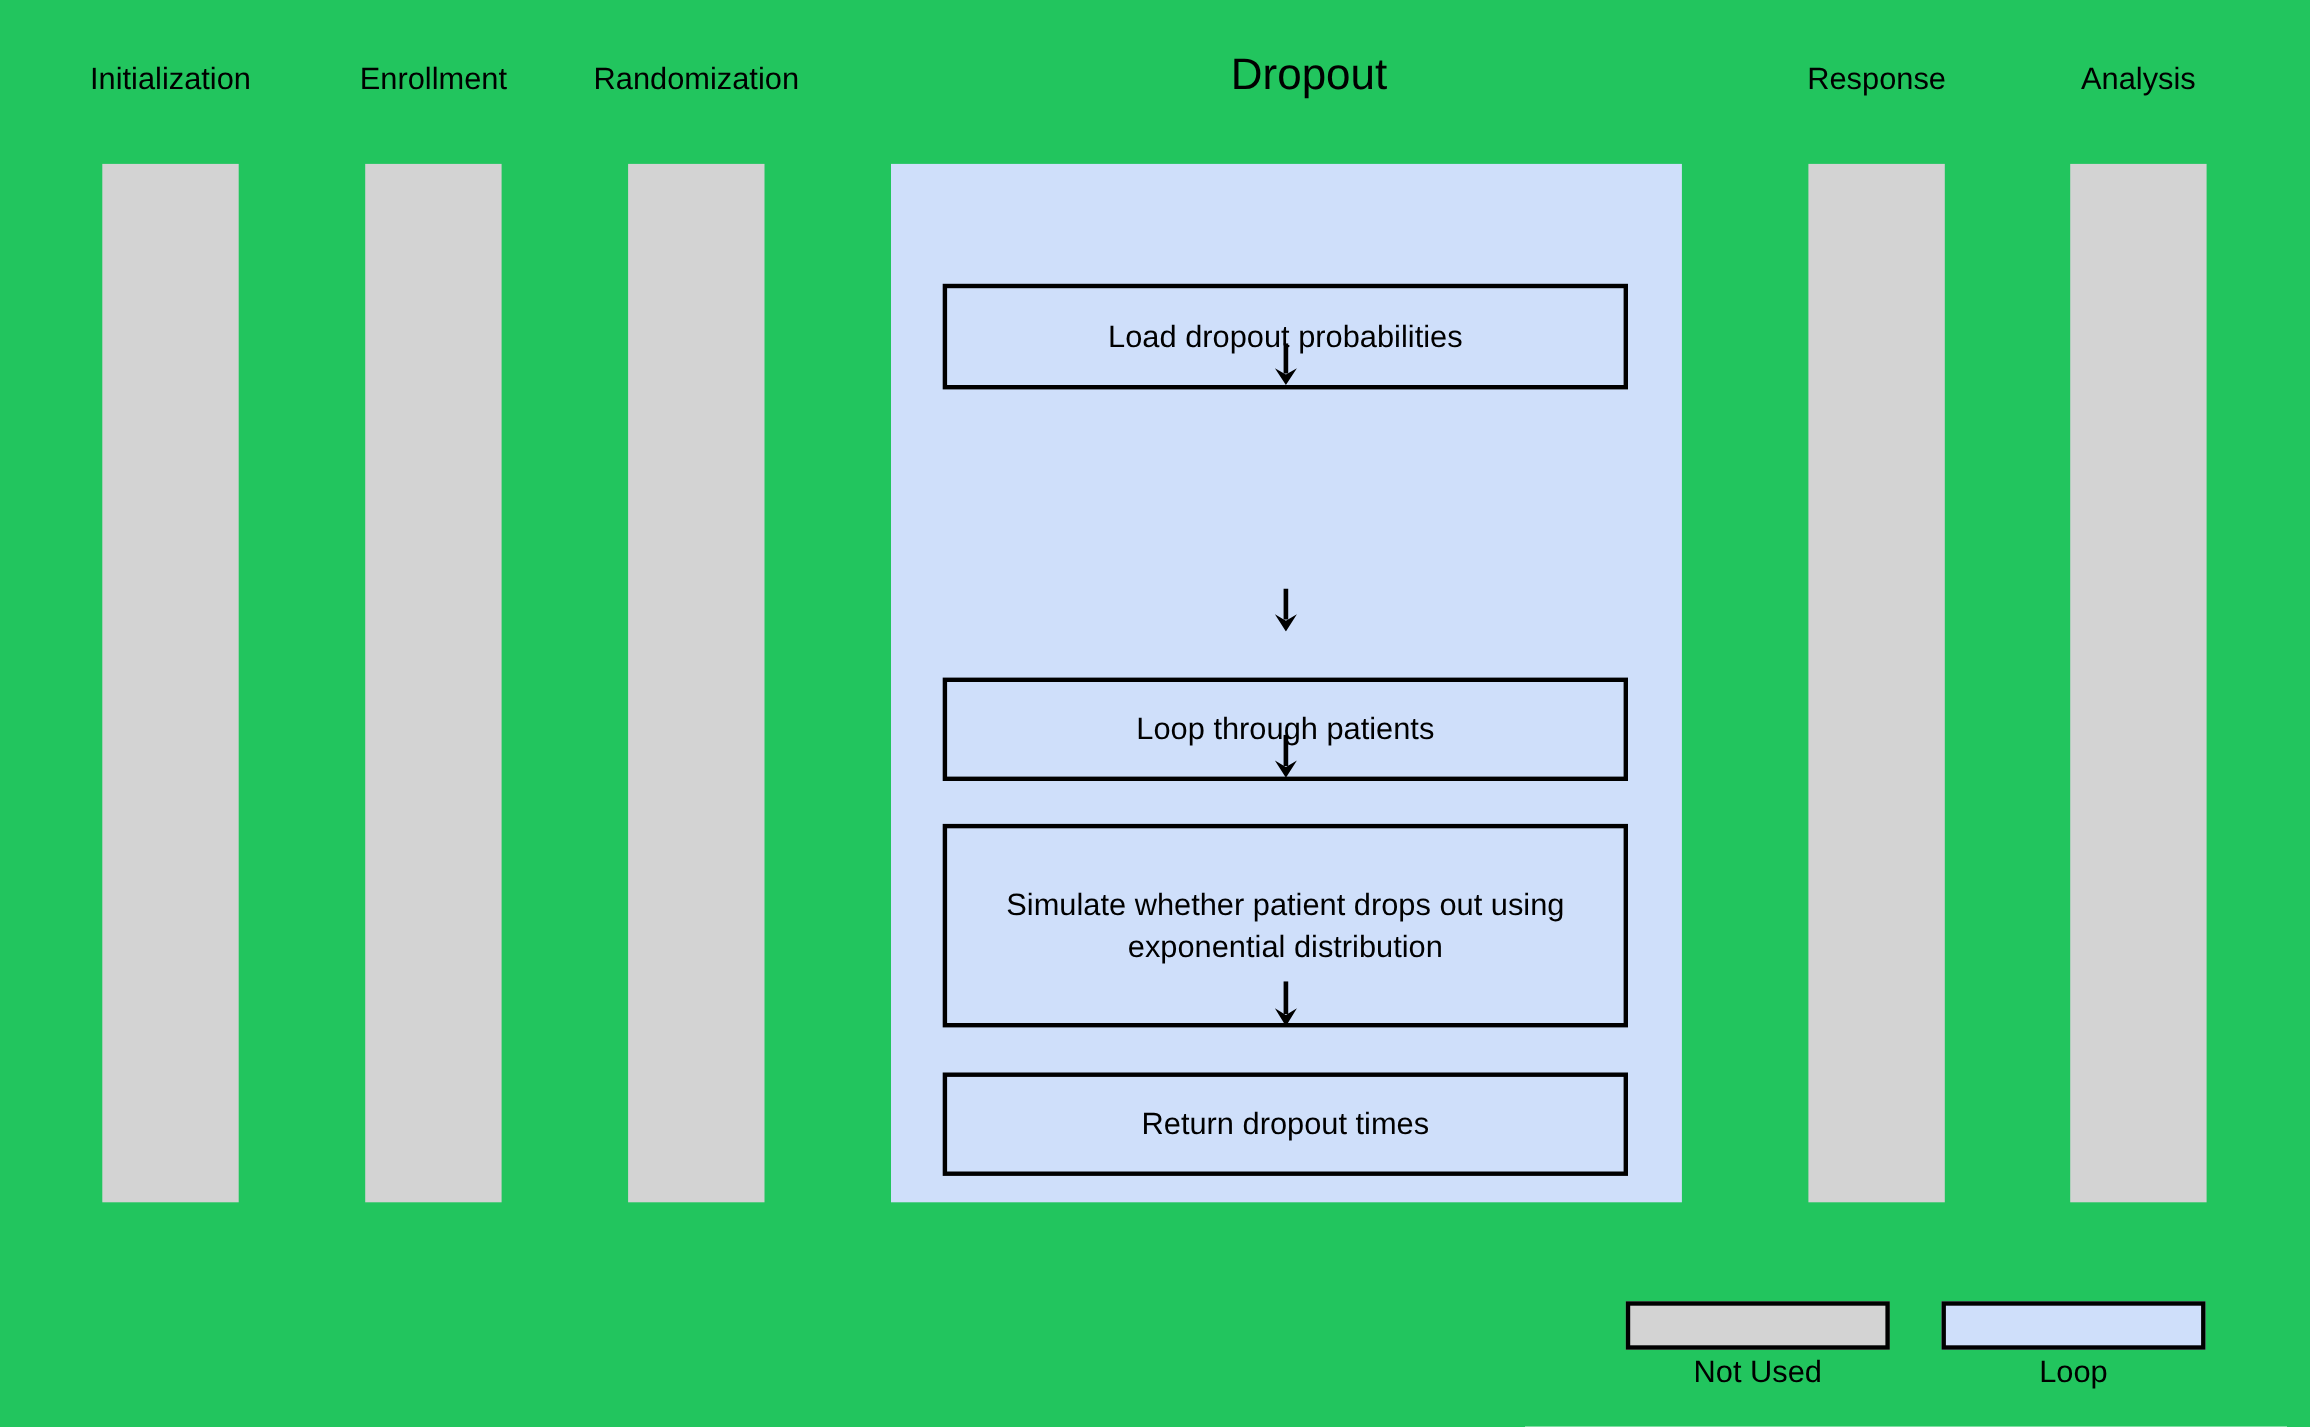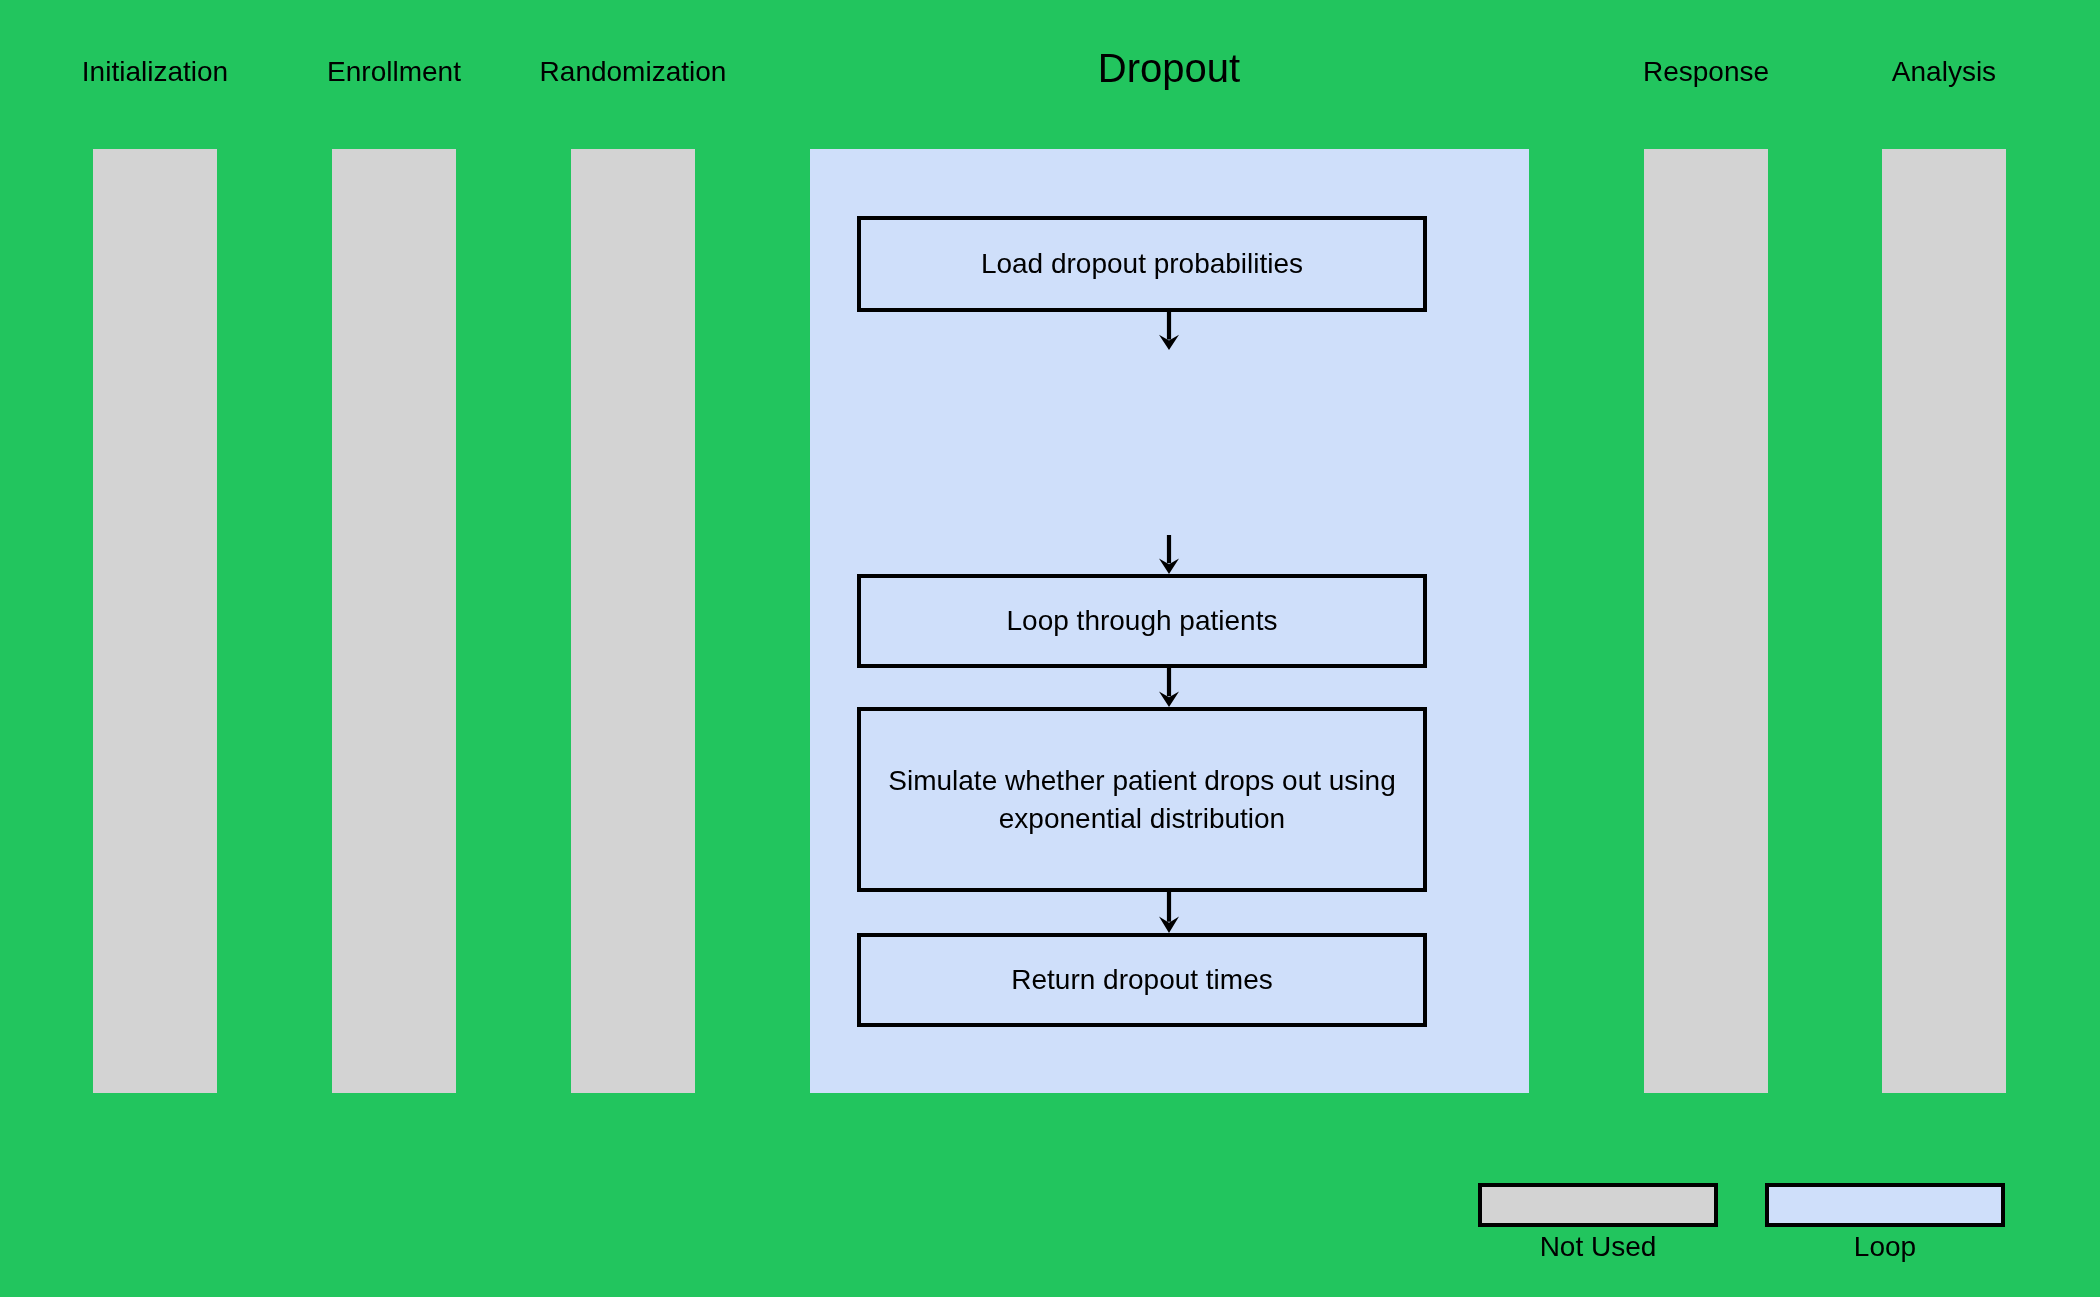--- a/index.html
+++ b/index.html
@@ -53,31 +53,32 @@
     position: absolute;
     left: 810px;
     top: 149px;
     width: 719px;
     height: 944px;
     background: var(--used-fill);
   }
   .flow-box {
     position: absolute;
     left: 47px;
-    width: 570px;
+    width: 623px;
     box-sizing: border-box;
     border: 4px solid var(--box-border);
     background: var(--used-fill);
     display: flex;
     flex-direction: column;
     align-items: center;
     justify-content: center;
     font-size: 28px;
     line-height: 38px;
     text-align: center;
+    margin-top: 42px;
   }
   .flow-box .line { white-space: nowrap; }
   .b1 { top: 67px;  height: 96px;  }
   .b2 { top: 201px; height: 185px; }
   .b3 { top: 425px; height: 94px; text-align: center;  }
   .b4 { top: 558px; height: 185px; }
   .b5 { top: 784px; height: 94px;  }
   .flow-arrow {
     position: absolute;
     left: 344px;
@@ -110,21 +111,21 @@
   }
 </style>
 </head>
 <body>
 
 <div id="canvas">
 
   <div class="col-header" style="left:-45px">Initialization</div>
   <div class="col-header" style="left:194px">Enrollment</div>
   <div class="col-header" style="left:433px">Randomization</div>
-  <div class="panel-title" style="left:969px">Dropout</div>
+  <div class="panel-title" style="left:990px">Dropout</div>
   <div class="col-header" style="left:1506px">Response</div>
   <div class="col-header" style="left:1744px">Analysis</div>
 
   <div class="gray-bar" style="left:93px"></div>
   <div class="gray-bar" style="left:332px"></div>
   <div class="gray-bar" style="left:571px"></div>
   <div class="gray-bar" style="left:1644px"></div>
   <div class="gray-bar" style="left:1882px"></div>
 
   <div class="dropout-panel">

